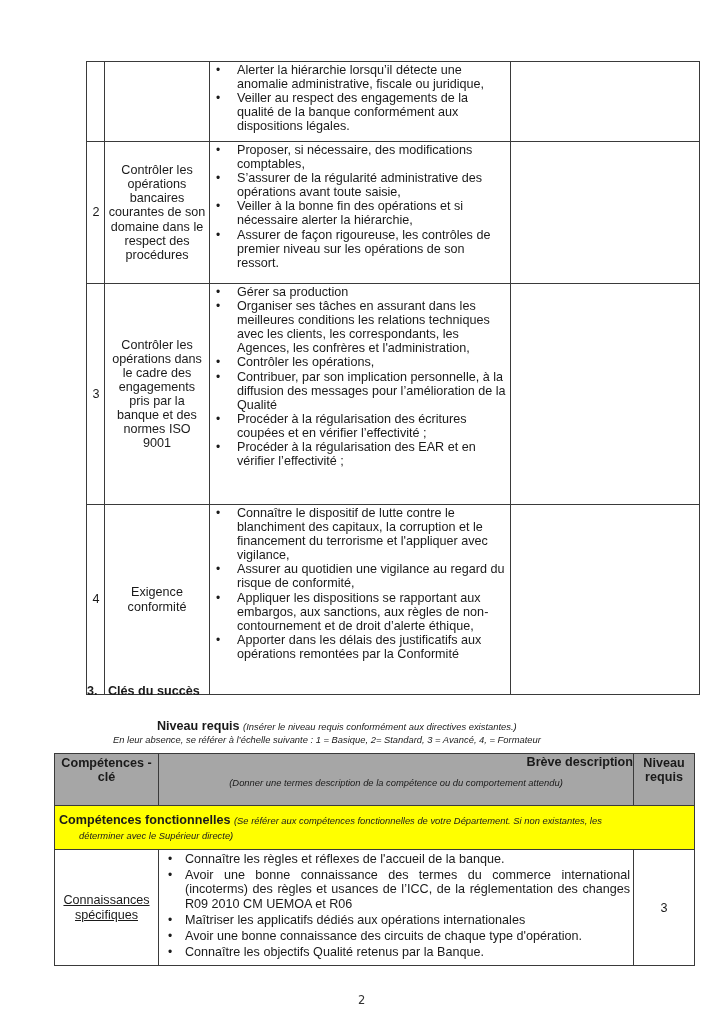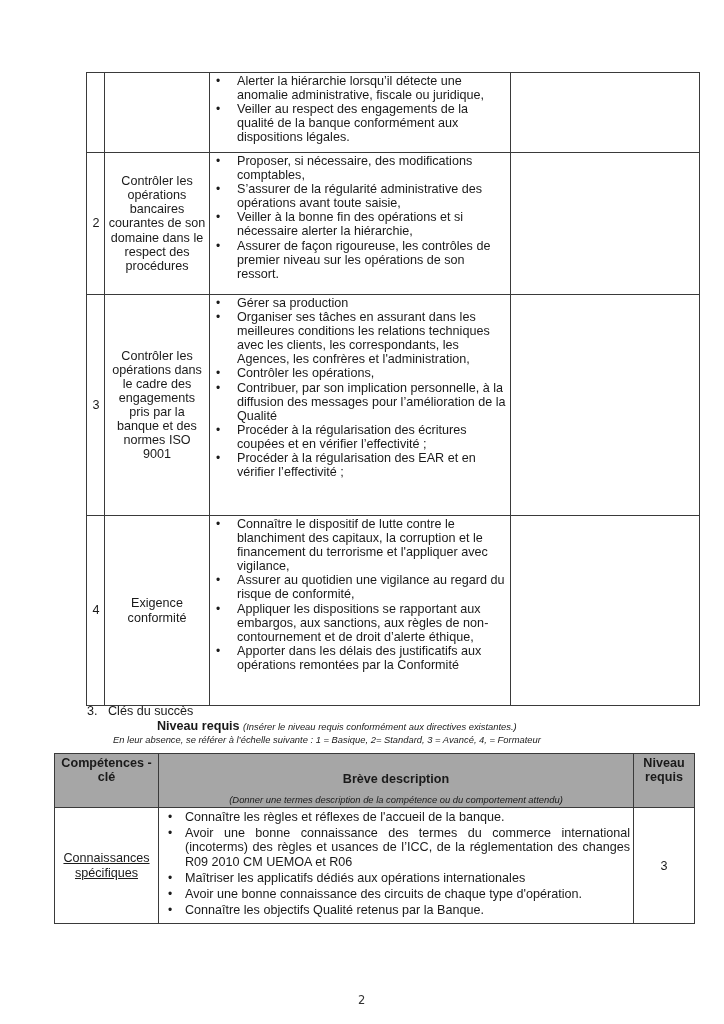--- a/index.html
+++ b/index.html
@@ -1,55 +1,55 @@
 <!DOCTYPE html>
 <html><head>
 <meta charset="utf-8">
 <style>
   html, body { margin: 0; padding: 0; background: #ffffff; }
   body { width: 724px; height: 1024px; position: relative; overflow: hidden;
          font-family: "Liberation Sans", sans-serif; color: #1a1a1a; }
 
   
-  #t1 { position: absolute; left: 86px; top: 72px; width: 613px;
+  #t1 { position: absolute; left: 86px; top: 61px; width: 613px;
         border-collapse: collapse; table-layout: fixed; font-size: 12.6px; line-height: 14.1px; }
   #t1 td { border: 1.4px solid #3a3a3a; vertical-align: top; padding: 0; }
   #t1 col.c-num { width: 18px; }
   #t1 col.c-title { width: 105px; }
   #t1 col.c-tasks { width: 301px; }
   #t1 col.c-extra { width: 189px; }
   #t1 td.num { vertical-align: middle; text-align: center; padding-left: 1px; }
   #t1 td.title { vertical-align: middle; text-align: center; padding: 0 3px; }
   #t1 tr.r1 { height: 80px; }
   #t1 tr.r2 { height: 142px; }
   #t1 tr.r3 { height: 221px; }
   #t1 tr.r4 { height: 190px; }
 
   ul.bl { list-style: none; margin: 0; padding: 1px 4px 0 0; }
   ul.bl li { position: relative; padding-left: 27px; }
   ul.bl li::before { content: "\2022"; position: absolute; left: 6px; top: 0; font-size: 12px; }
 
   
-  #sec { position: absolute; left: 87px; top: 704px; font-size: 12.6px; font-weight: normal; }
+  #sec { position: absolute; left: 87px; top: 684px; font-size: 12.6px; font-weight: bold; }
   #sec .n { display: inline-block; width: 21px; }
   #niv { position: absolute; left: 157px; top: 719px; font-size: 12.6px; font-weight: bold; }
   #niv i { font-weight: normal; font-size: 9.4px; }
   #scale { position: absolute; left: 113px; top: 734px; font-size: 9.4px; font-style: italic; }
 
   
   #t2 { position: absolute; left: 54px; top: 753px; width: 640px;
         border-collapse: collapse; table-layout: fixed; }
   #t2 td { border: 1.2px solid #3a3a3a; padding: 0; }
   #t2 col.k1 { width: 104px; }
   #t2 col.k2 { width: 475px; }
   #t2 col.k3 { width: 61px; }
   #t2 tr.head td { background: #a6a6a6; height: 49px; vertical-align: top; text-align: center;
                    font-weight: bold; font-size: 12.6px; line-height: 14px; }
   #t2 tr.head td.k1h, #t2 tr.head td.k3h { padding-top: 2px; }
-  #t2 tr.head td.k2h .ttl { display: block; padding-top: 18px; }
+  #t2 tr.head td.k2h .ttl { display: block; padding-top: 1px; text-align: right; }
   #t2 tr.head td.k2h .sub { display: block; font-weight: normal; font-style: italic; font-size: 9.4px; padding-top: 7px; }
   #t2 tr.yellow td { background: #ffff00; height: 43px; font-size: 12.6px; line-height: 15px;
                      padding: 0 5px 0 4px; vertical-align: middle; }
   #t2 tr.yellow b { font-weight: bold; }
   #t2 tr.yellow i { font-size: 9.4px; }
   #t2 tr.yellow .ind { display: inline-block; padding-left: 20px; }
   #t2 tr.body td { height: 113px; font-size: 12.6px; }
   #t2 td.kname { text-align: center; vertical-align: middle; text-decoration: underline; line-height: 15px; }
   #t2 td.kval { text-align: center; vertical-align: middle; }
   #t2 td.kdesc { vertical-align: top; padding-top: 2px; line-height: 14.2px; border-radius: 14px; }
@@ -142,20 +142,27 @@
     </colgroup>
   <tbody>
     <tr class="head">
       <td class="k1h">Compétences -clé</td>
       <td class="k2h">
         <span class="ttl">Brève description</span>
         <span class="sub">(Donner une termes description de la compétence ou du comportement attendu)</span>
       </td>
       <td class="k3h">Niveau requis</td>
     </tr>
+    <tr class="yellow">
+      <td colspan="3">
+        <b>Compétences fonctionnelles</b>
+        <i>(Se référer aux compétences fonctionnelles de votre Département. Si non existantes, les</i><br>
+        <i class="ind">déterminer avec le Supérieur directe)</i>
+      </td>
+    </tr>
     <tr class="body">
       <td class="kname">Connaissances spécifiques</td>
       <td class="kdesc">
         <ul class="b2">
           <li>Connaître les règles et réflexes de l'accueil de la banque.</li>
           <li>Avoir une bonne connaissance des termes du commerce international (incoterms) des règles et usances de l’ICC, de la réglementation des changes R09 2010 CM UEMOA et R06</li>
           <li>Maîtriser les applicatifs dédiés aux opérations internationales</li>
           <li>Avoir une bonne connaissance des circuits de chaque type d'opération.</li>
           <li>Connaître les objectifs Qualité retenus par la Banque.</li>
         </ul>

